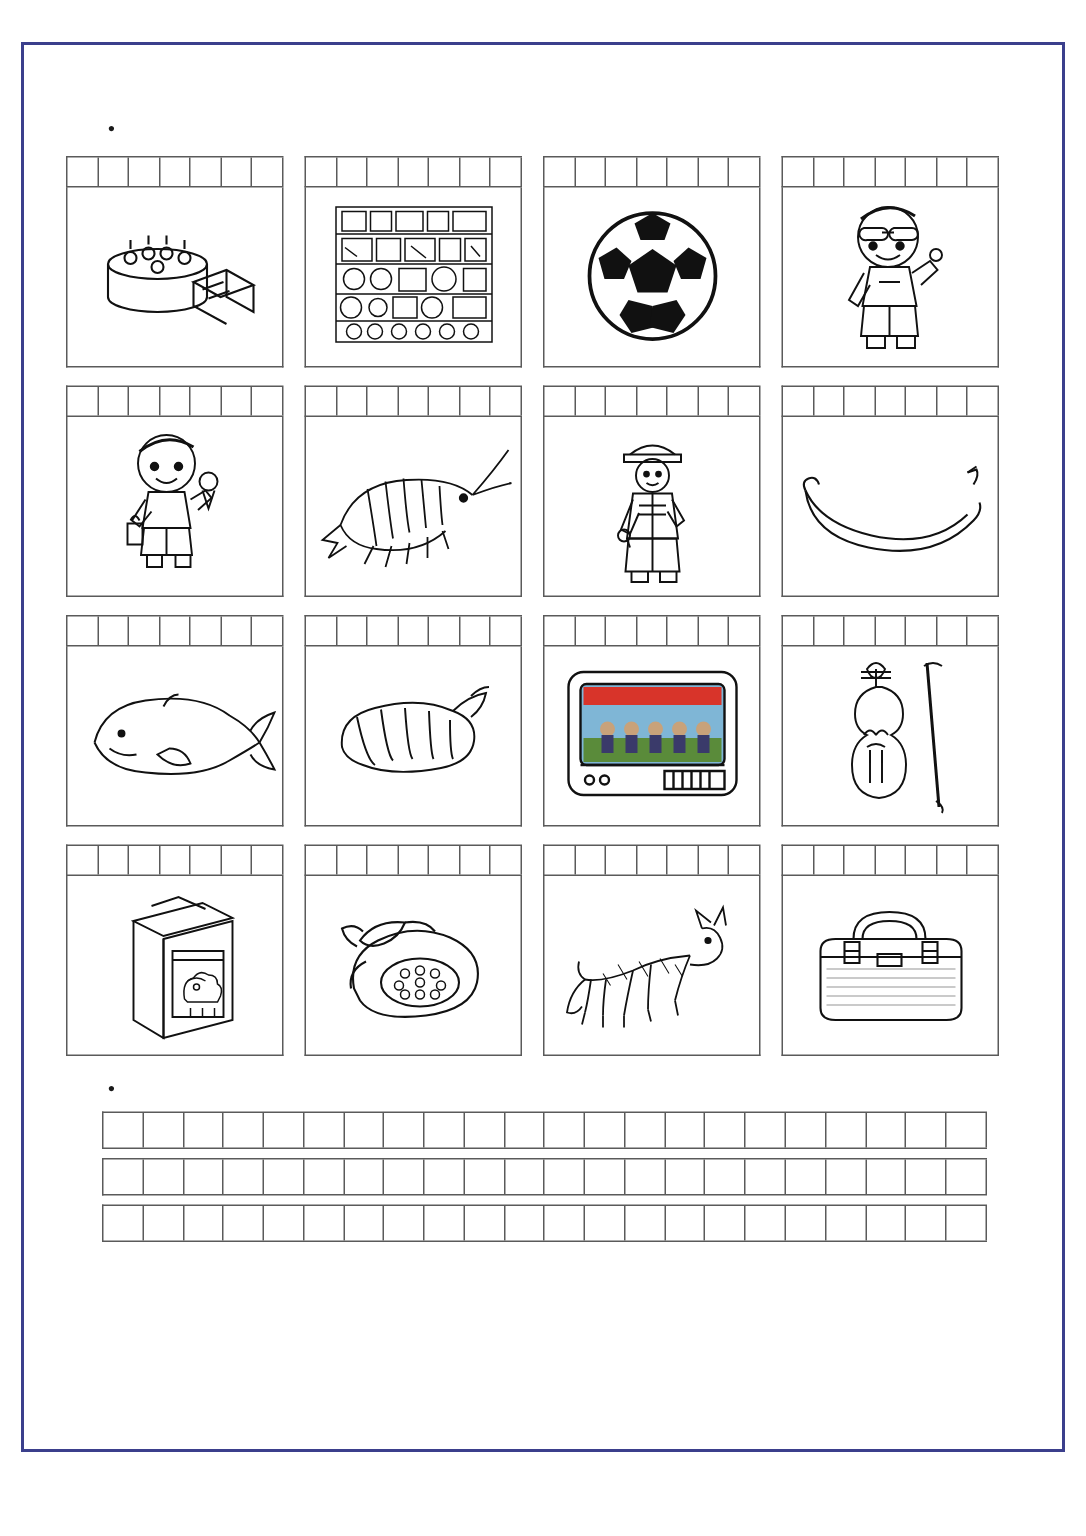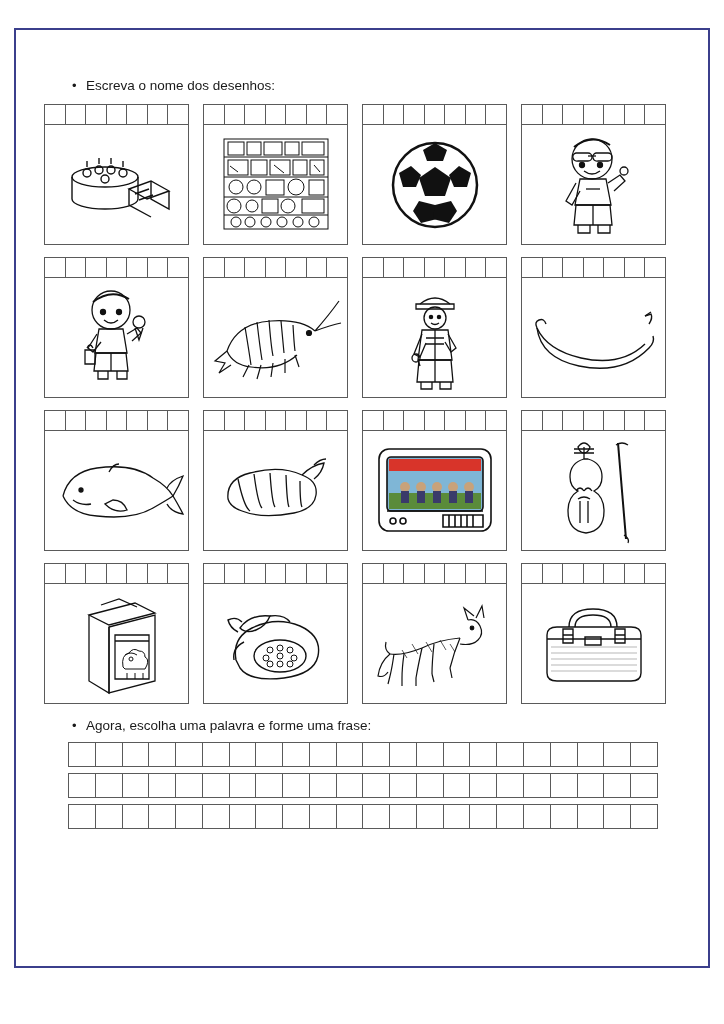--- a/index.html
+++ b/index.html
@@ -111,21 +111,20 @@
 </head>
 <body>
 
 <div class="page">
   <div class="page-border"></div>
 
   <div class="content">
 
     <div class="instruction">
       <span class="bullet">•</span>
-      <span class="instruction-text">Escreva o nome dos desenhos:</span>
     </div>
 
     <div class="grid">
 
       <div class="cell">
         <div class="letter-row">
           <div class="letter-box"></div>
           <div class="letter-box"></div>
           <div class="letter-box"></div>
           <div class="letter-box"></div>
@@ -612,21 +611,20 @@
               </g>
             </g>
           </svg>
         </div>
       </div>
 
     </div>
 
     <div class="instruction bottom-instruction">
       <span class="bullet">•</span>
-      <span class="instruction-text">Agora, escolha uma palavra e forme uma frase:</span>
     </div>
 
     <div class="sentence-lines">
       <div class="sentence-row">
         <div class="letter-box"></div>
           <div class="letter-box"></div>
           <div class="letter-box"></div>
           <div class="letter-box"></div>
           <div class="letter-box"></div>
           <div class="letter-box"></div>

